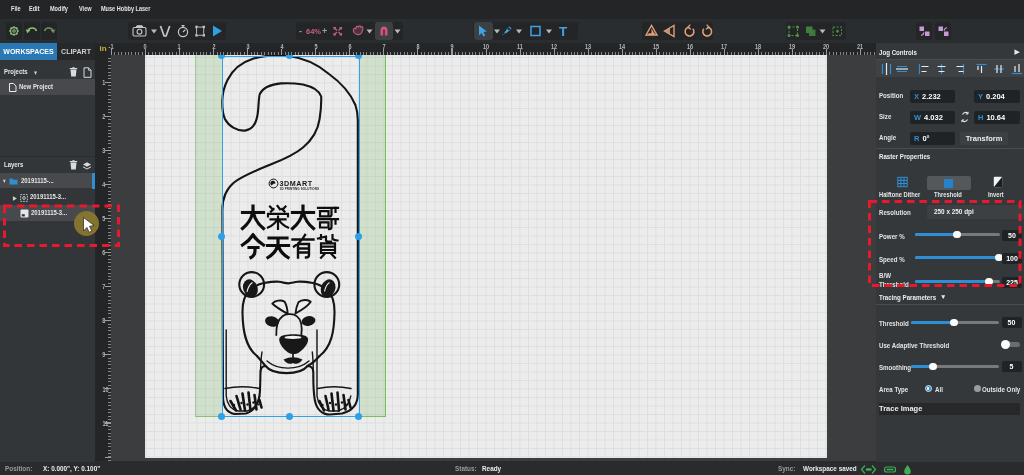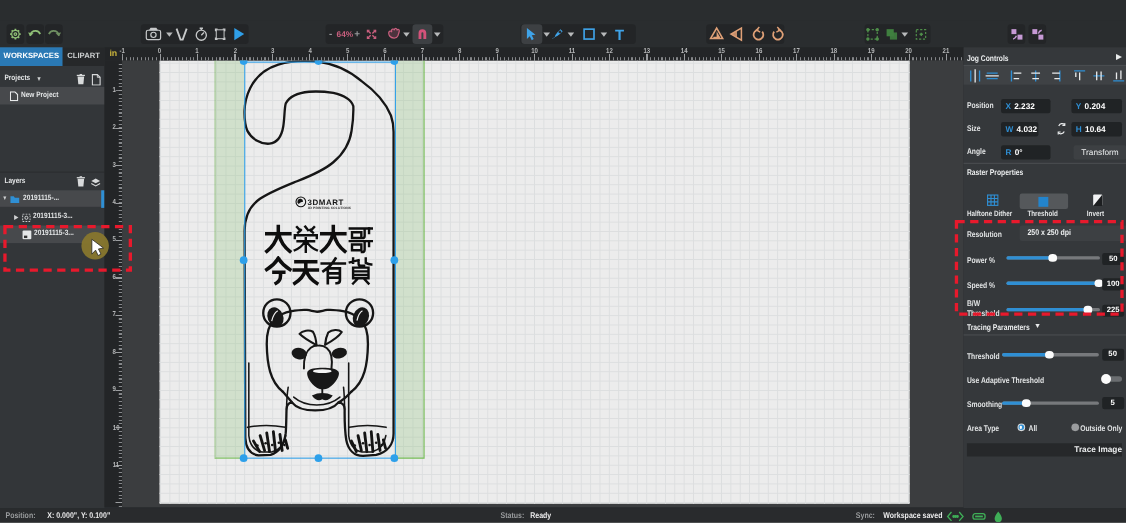--- a/index.html
+++ b/index.html
@@ -54,20 +54,27 @@
   .valbox { position:absolute; width:22px; height:11px; background:#202325; border-radius:2px; color:#fff; font-size:7px; font-weight:bold; text-align:center; line-height:11px; }
   
   #statusbar { position:absolute; left:0; top:462px; width:1024px; height:13px; background:#292b2d; font-size:7.5px; line-height:13px; }
   #statusbar .dim { color:#9a9c9e; font-weight:bold; transform:scaleX(0.85); transform-origin:0 50%; white-space:nowrap; }
   #statusbar .lit { color:#ececed; font-weight:bold; transform:scaleX(0.85); transform-origin:0 50%; white-space:nowrap; }
   #cursorspot { position:absolute; width:25px; height:25px; border-radius:50%; background:rgba(136,119,45,0.95); }
 </style>
 </head>
 <body>
 <div id="app">
+  <div id="menubar">
+    <span style="left:11px">File</span>
+    <span style="left:29px">Edit</span>
+    <span style="left:50px">Modify</span>
+    <span style="left:79px">View</span>
+    <span style="left:101px">Muse Hobby Laser</span>
+  </div>
   <div id="toolbar">
     <div class="tbox" style="left:6px;width:16px"></div>
     <div class="tbox" style="left:23.5px;width:16px"></div>
     <div class="tbox" style="left:41px;width:16px"></div>
     <div class="tbox" style="left:128px;width:98px"></div>
     <div class="tbox" style="left:296px;width:107px"></div>
     <div class="tbox" style="left:473px;width:105px"></div>
     <div class="tbox" style="left:642px;width:71px"></div>
     <div class="tbox" style="left:786px;width:60px"></div>
     <div class="tbox" style="left:916px;width:16px"></div>
@@ -478,31 +485,31 @@
           </g>
           <g stroke="#e8eaeb">
             <path d="M139 6 v6 M143 4 v8"></path>
           </g>
       </g>
     </svg>
     <div class="rplabel" style="left:3px;top:47.5px">Position</div>
     <div class="inbox" style="left:34px;top:46.5px;width:45px"><b>X</b>2.232</div>
     <div class="inbox" style="left:98px;top:46.5px;width:46px"><b>Y</b>0.204</div>
     <div class="rplabel" style="left:3px;top:68.5px">Size</div>
-    <div class="inbox" style="left:34px;top:67.5px;width:34px"><b>W</b>4.032</div>
+    <div class="inbox" style="left:34px;top:67.5px;width:45px"><b>W</b>4.032</div>
     <svg class="abs" style="left:84px;top:68px" width="10" height="12" viewBox="0 0 10 12">
         <g stroke="#e8eaeb" fill="none" stroke-width="1.1">
           <path d="M2.5 3.5 a3.5 4 0 0 1 5.5-1 M7.5 8.5 a3.5 4 0 0 1-5.5 1"></path>
           <path d="M8 0.8 v2.2 h-2.2 M2 11.2 v-2.2 h2.2" stroke-width="1"></path>
         </g>
       </svg>
     <div class="inbox" style="left:98px;top:67.5px;width:46px"><b>H</b>10.64</div>
     <div class="rplabel" style="left:3px;top:89.5px">Angle</div>
     <div class="inbox" style="left:34px;top:88.5px;width:45px"><b>R</b>0°</div>
-    <div style="position:absolute;left:100px;top:88.5px;width:48px;height:13px;background:#3d4043;border-radius:2px;color:#eceeef;font-size:7.5px;font-weight:normal;text-align:center;line-height:13px">Transform</div>
+    <div style="position:absolute;left:84px;top:88.5px;width:48px;height:13px;background:#3d4043;border-radius:2px;color:#eceeef;font-size:7.5px;font-weight:bold;text-align:center;line-height:13px">Transform</div>
     <div style="position:absolute;left:0;top:105px;width:148px;height:1px;background:#4a4d50"></div>
     <div class="rphead" style="position:absolute;left:3px;top:109px">Raster Properties</div>
     <svg class="abs" style="left:21px;top:133px" width="11" height="12" viewBox="0 0 11 12">
         <g stroke="#2f8fd4" fill="none" stroke-width="1">
           <rect x="0.8" y="1.3" width="9.4" height="9.4"></rect>
           <path d="M0.8 4.4 h9.4 M0.8 7.5 h9.4 M3.9 1.3 v9.4 M7 1.3 v9.4"></path>
         </g>
       </svg>
     <div style="position:absolute;left:50.7px;top:132.5px;width:44px;height:14px;background:#55585b;border-radius:2px"></div>
     <div style="position:absolute;left:67.5px;top:135.5px;width:9px;height:9px;background:#2384cc"></div>
@@ -550,21 +557,21 @@
         <div class="slfill" style="width:26%"></div>
         <div class="knob" style="left:18px"></div>
       </div>
     <div class="valbox" style="left:125.5px;top:318px;width:20px">5</div>
     <div class="rplabel" style="left:3px;top:342px">Area Type</div>
     <div style="position:absolute;left:48.5px;top:342px;width:7px;height:7px;border-radius:50%;background:#2f8fd4;border:1px solid #d8dadb"></div>
     <div style="position:absolute;left:50.8px;top:344.3px;width:2.5px;height:2.5px;border-radius:50%;background:#fff"></div>
     <div class="rplabel" style="left:59px;top:342px">All</div>
     <div style="position:absolute;left:97.5px;top:342px;width:7px;height:7px;border-radius:50%;background:#9a9c9e"></div>
     <div class="rplabel" style="left:106px;top:342px">Outside Only</div>
-    <div style="position:absolute;left:3px;top:359.5px;width:141px;height:12.5px;background:#26282a;color:#eceeef;font-size:7.5px;font-weight:bold;text-align:right;line-height:12.5px">Trace Image</div>
+    <div style="position:absolute;left:3px;top:359.5px;width:141px;height:12.5px;background:#26282a;color:#eceeef;font-size:7.5px;font-weight:bold;text-align:left;line-height:12.5px">Trace Image</div>
   </div>
   <div id="statusbar">
     <span class="dim" style="position:absolute;left:5px">Position:</span>
     <span class="lit" style="position:absolute;left:43px">X: 0.000", Y: 0.100"</span>
     <span class="dim" style="position:absolute;left:455px">Status:</span>
     <span class="lit" style="position:absolute;left:482px">Ready</span>
     <span class="dim" style="position:absolute;left:778px">Sync:</span>
     <span class="lit" style="position:absolute;left:803px">Workspace saved</span>
     <svg class="abs" style="left:860px;top:1.5px" width="56" height="11" viewBox="0 0 56 11">
       <g stroke="#3fae57" fill="none" stroke-width="1.2">

